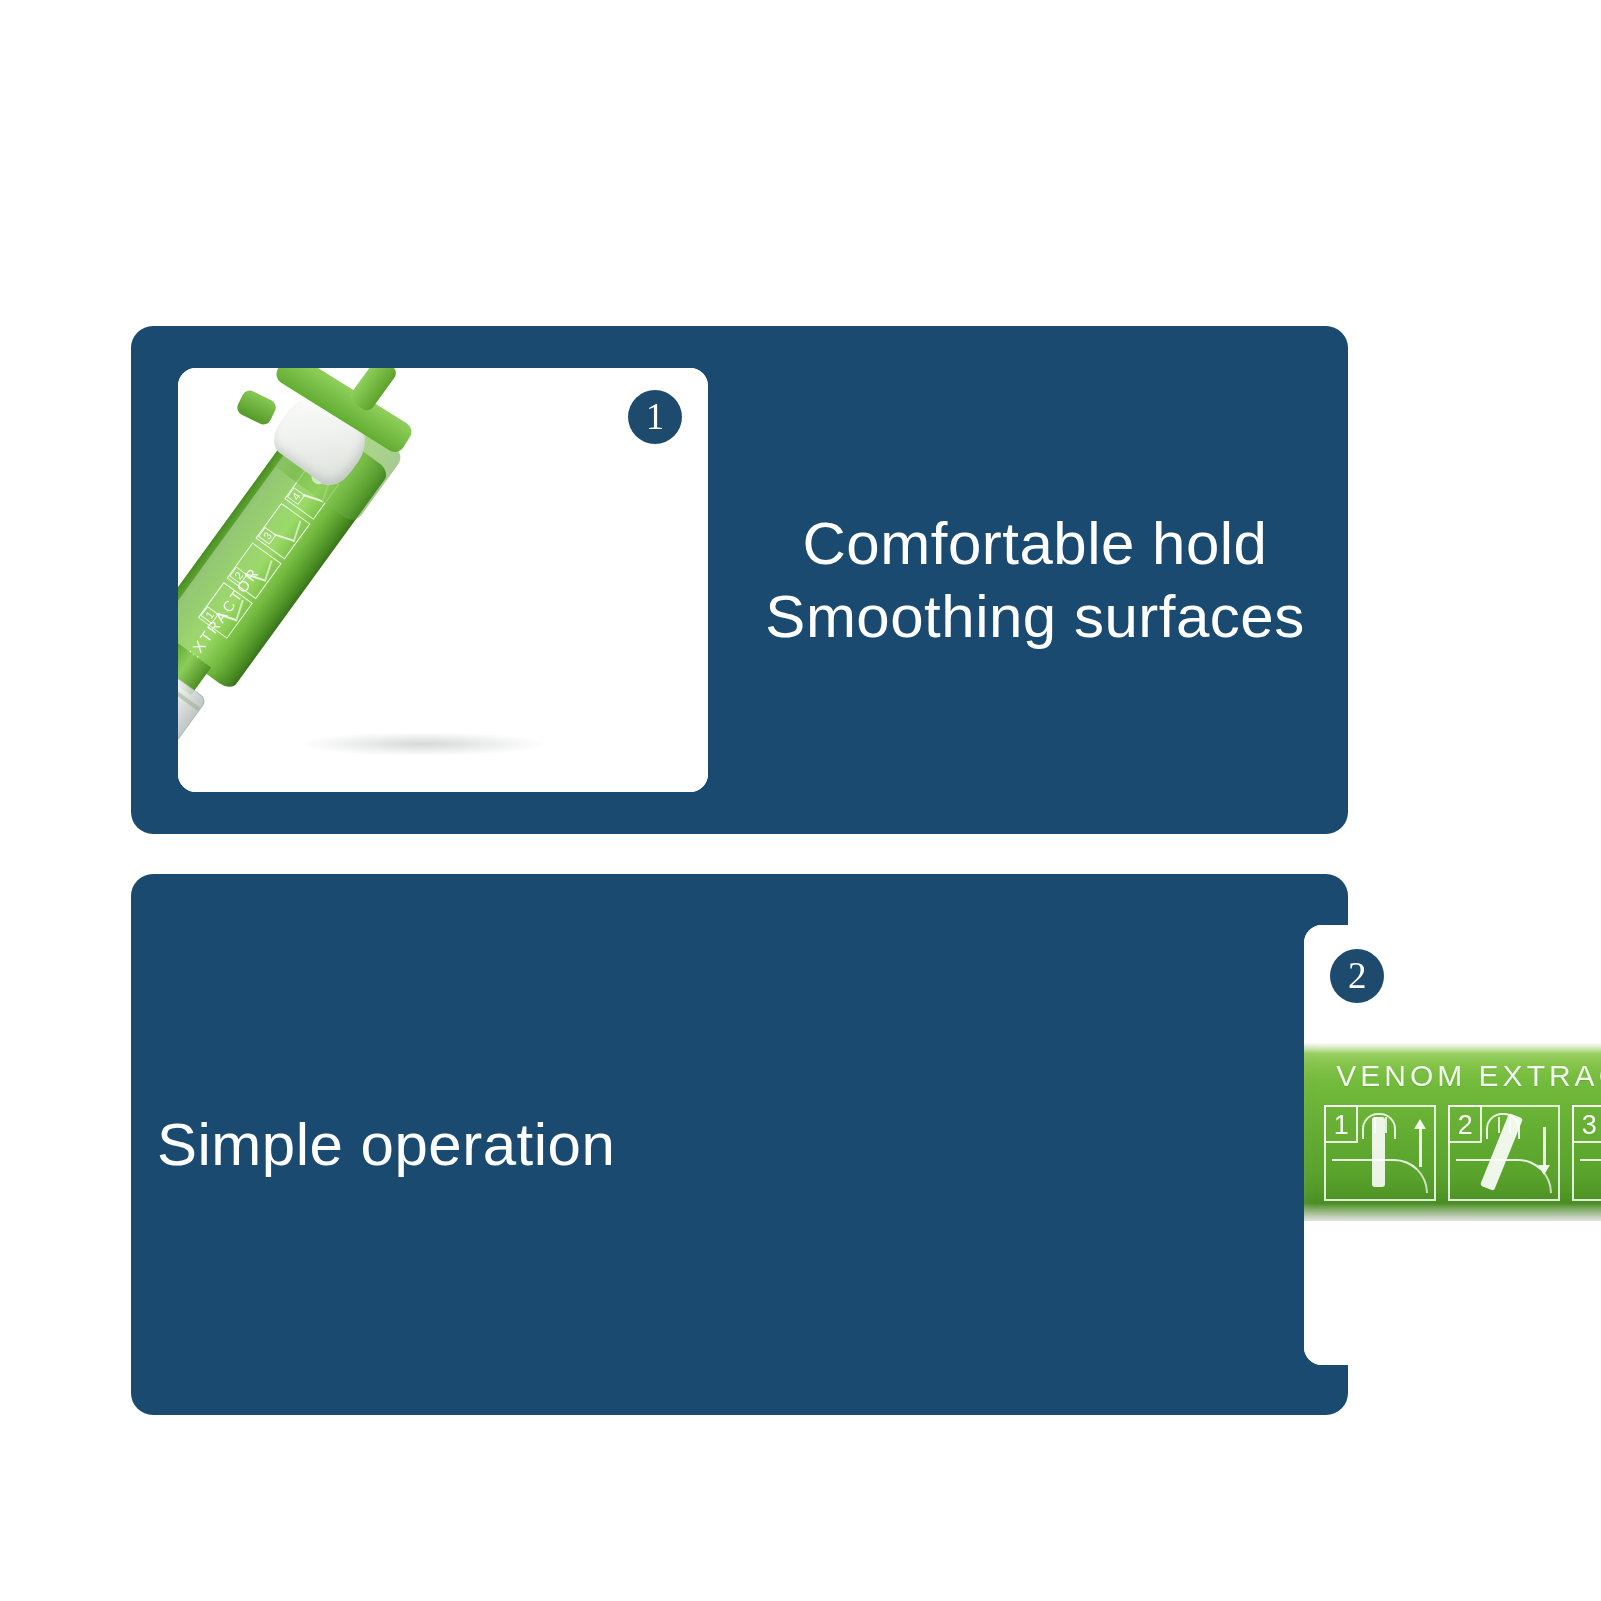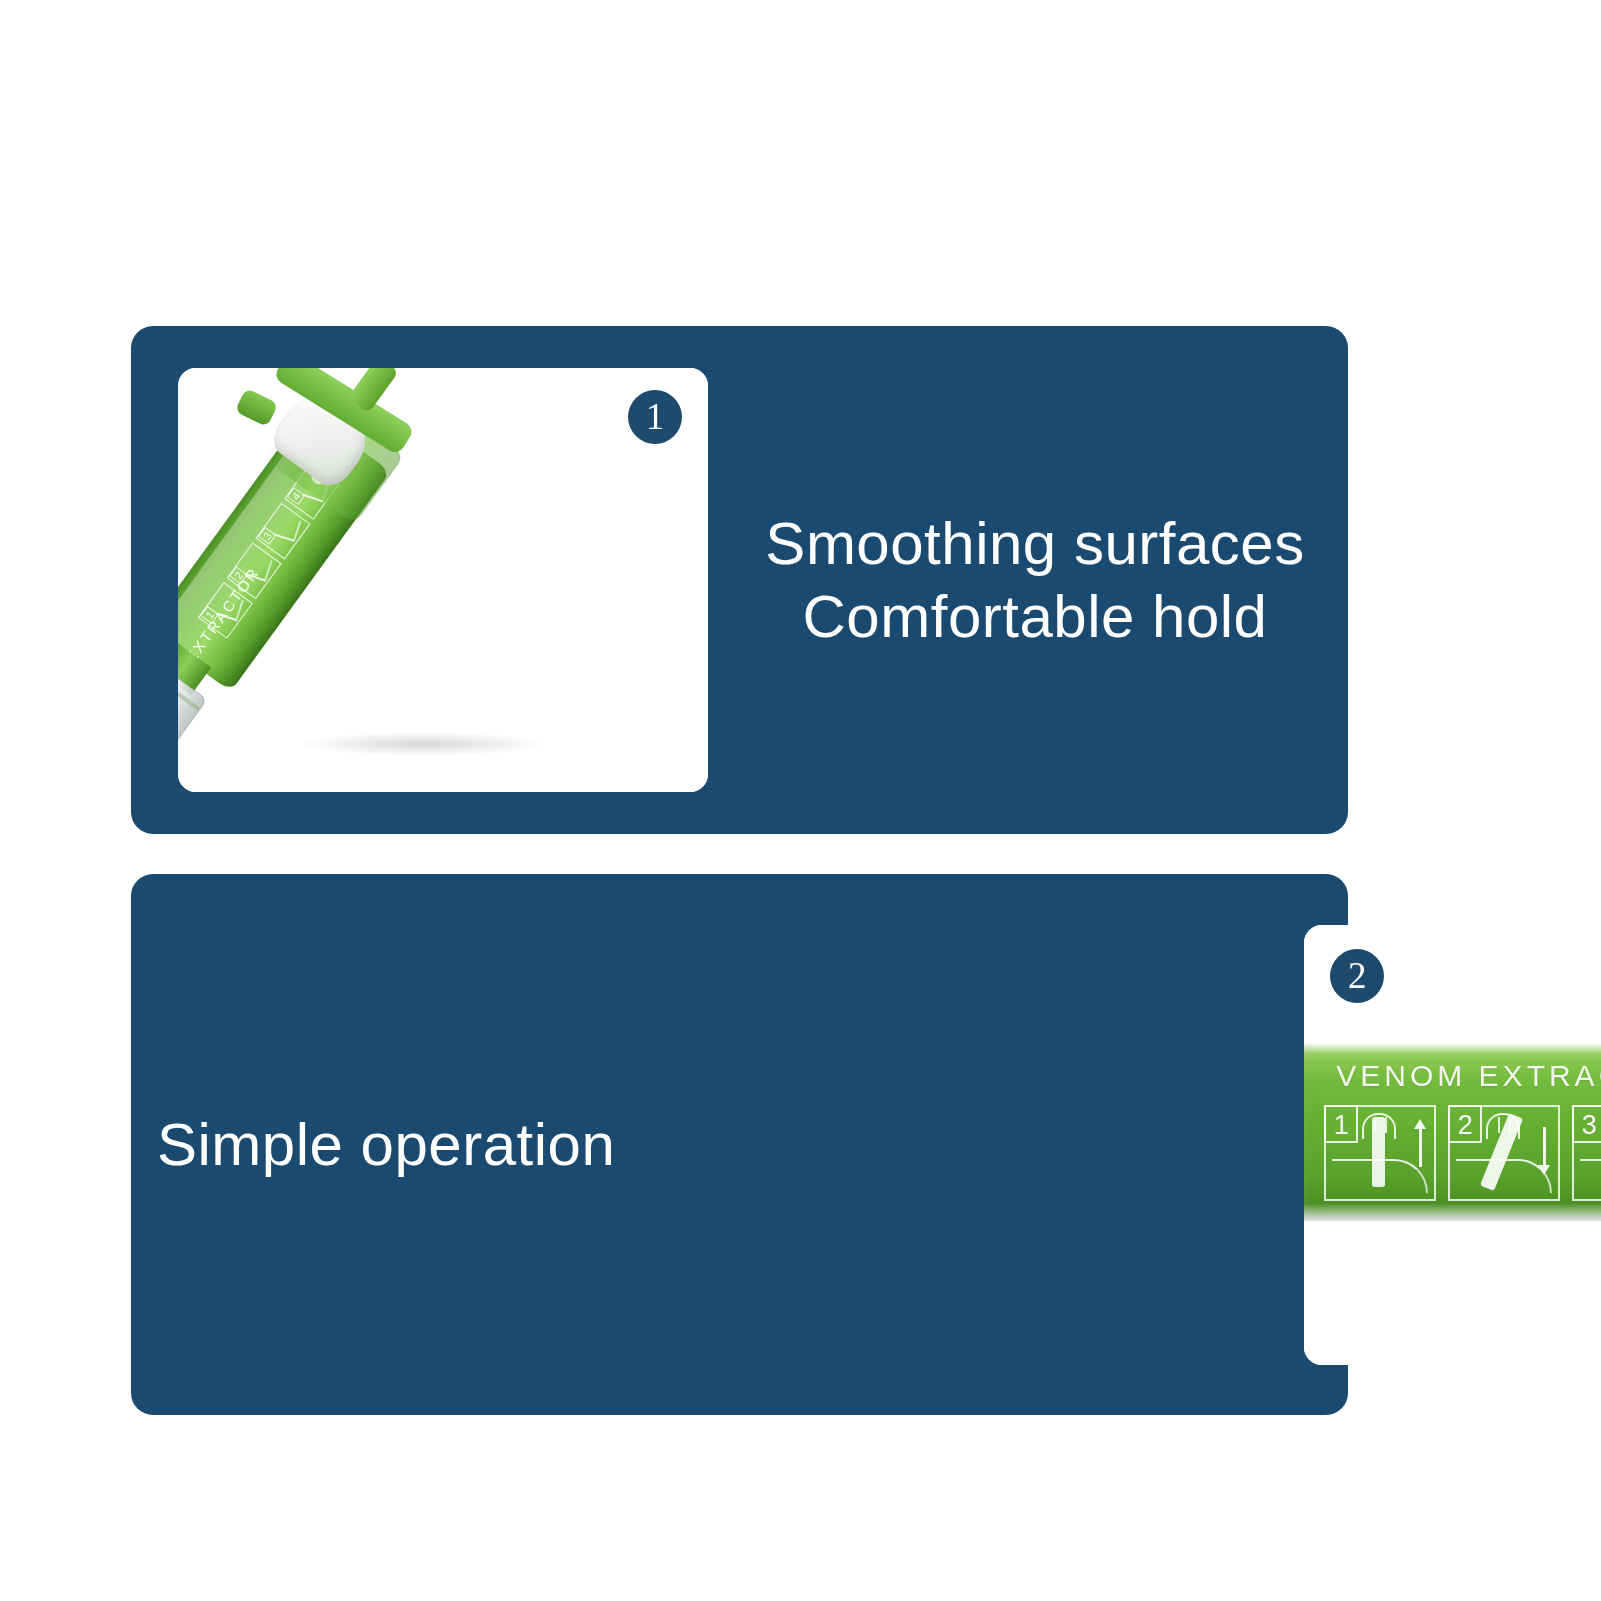--- a/index.html
+++ b/index.html
@@ -523,22 +523,22 @@
           </div>
 
         </div>
 
       </div>
 
       <div class="step-badge" id="badge-1">1</div>
     </div>
 
     <div class="caption" id="caption-1">
+      <span class="caption-line">Comfortable hold</span>
       <span class="caption-line">Smoothing surfaces</span>
-      <span class="caption-line">Comfortable hold</span>
     </div>
 
   </section>
 
   <section class="panel" id="panel-2">
 
     <div class="caption" id="caption-2">
       <span class="caption-line">Simple operation</span>
     </div>
 

